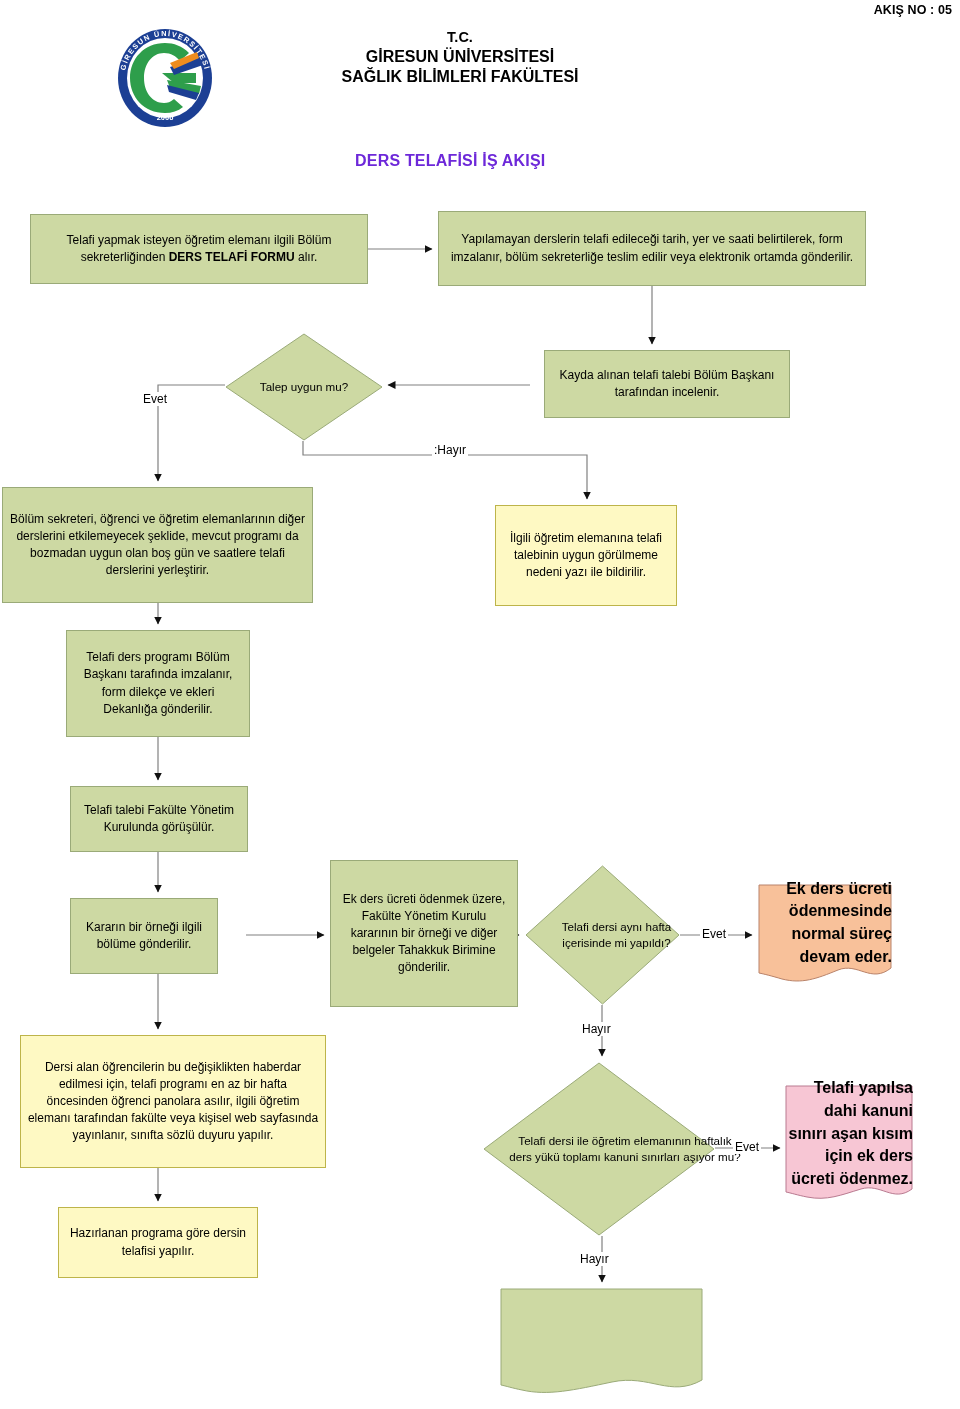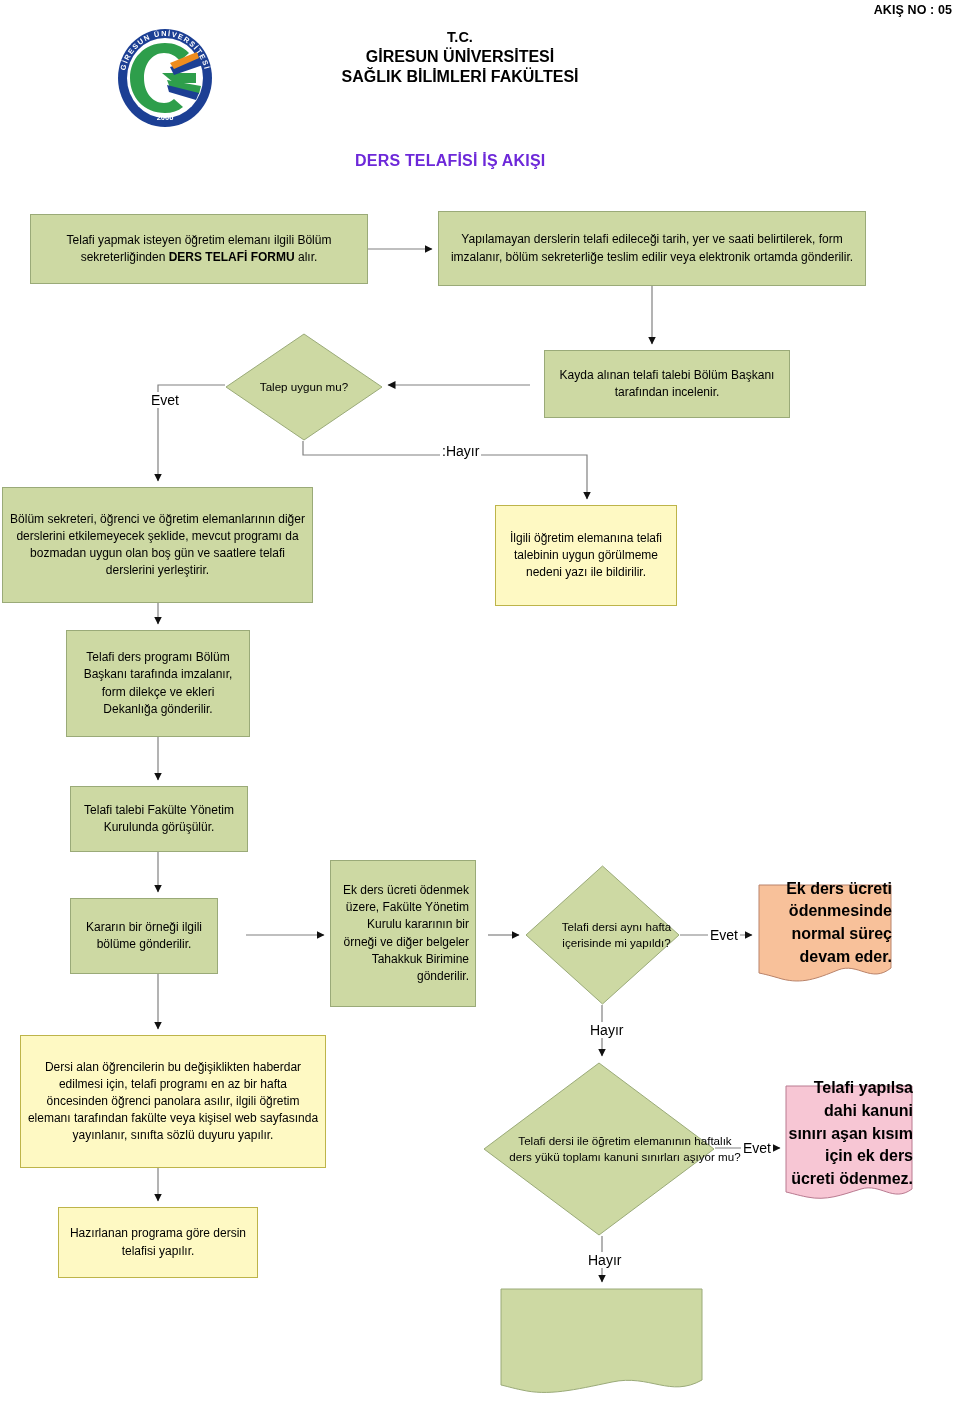--- a/index.html
+++ b/index.html
@@ -92,25 +92,24 @@
     display: flex;
     align-items: center;
     justify-content: center;
     text-align: right;
     font-size: 16px;
     line-height: 1.42;
     font-weight: bold;
   }
   .edge-label {
     position: absolute;
-    font-size: 14px;
+    font-size: 12px;
     background: #ffffff;
     padding: 0 2px;
     white-space: nowrap;
-    margin-left: 8px;
   }
   #connectors { position: absolute; left:0; top:0; width:960px; height:1409px; }
   .b { font-weight: bold; }
 </style>
 </head>
 <body>
 
 <div class="page">
 
   <div class="abs" id="akis-no">AKIŞ NO : 05</div>
@@ -226,21 +225,21 @@
   </div>
 
   <div class="abs node box" style="left:70px; top:786px; width:178px; height:66px;">
     <div>Telafi talebi Fakülte Yönetim Kurulunda görüşülür.</div>
   </div>
 
   <div class="abs node box" style="left:70px; top:898px; width:148px; height:76px;">
     <div>Kararın bir örneği ilgili bölüme gönderilir.</div>
   </div>
 
-  <div class="abs node box" style="left:330px; top:860px; width:146px; height:147px;text-align:right;">
+  <div class="abs node box" style="left:330px; top:860px; width:188px; height:147px;">
     <div>Ek ders ücreti ödenmek üzere, Fakülte Yönetim Kurulu kararının bir örneği ve diğer belgeler Tahakkuk Birimine gönderilir.</div>
   </div>
 
   <div class="diamond-wrap" style="left:525px; top:865px; width:155px; height:140px;">
     <svg width="155" height="140" viewBox="0 0 155 140" xmlns="http://www.w3.org/2000/svg">
       <polygon points="77.5,1 154,70 77.5,139 1,70" fill="#cdd9a3" stroke="#9aaa78" stroke-width="1"></polygon>
     </svg>
     <div class="diamond-label" style="padding:0 14px;">
         <div>Telafi dersi aynı hafta içerisinde mi yapıldı?</div>
       </div>

